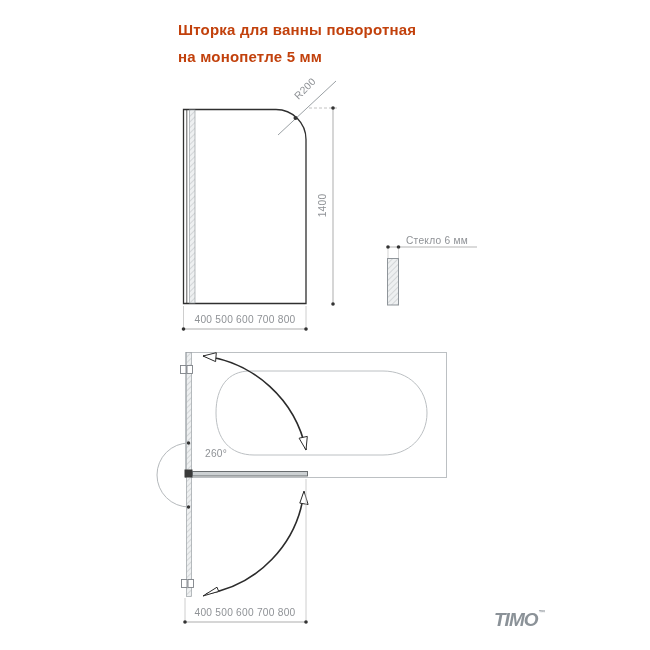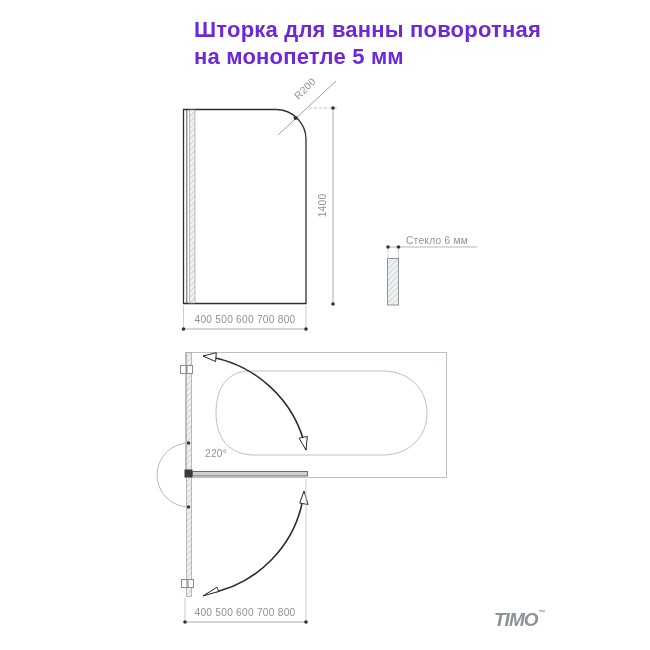--- a/index.html
+++ b/index.html
@@ -1,22 +1,22 @@
 <!DOCTYPE html>
 <html><head>
 <meta charset="utf-8">
 <style>
   html,body{margin:0;padding:0;background:#ffffff;}
   .stage{
     position:relative;width:650px;height:650px;background:#ffffff;overflow:hidden;
     font-family:"Liberation Sans","DejaVu Sans",sans-serif;
   }
   .title{
-    position:absolute;left:194px;top:16px;
-    font-size:22px;line-height:27px;font-weight:600;color:#6d28d9;
+    position:absolute;left:178px;top:16px;
+    font-size:15px;line-height:27px;font-weight:600;color:#c2410c;
     letter-spacing:.2px;
   }
   svg{position:absolute;left:0;top:0;}
   .dim-label{
     position:absolute;color:#8f9296;font-size:10.2px;letter-spacing:.25px;
     white-space:nowrap;
   }
   .dim-center{text-align:center;}
   .rot-90{transform:rotate(-90deg);transform-origin:center center;}
   .rot-45{transform:rotate(-45deg);transform-origin:center center;}
@@ -118,19 +118,19 @@
   </svg>
 
   <div class="dim-label rot-45" style="left:285px;top:83px;width:40px;text-align:center;">R200</div>
 
   <div class="dim-label rot-90 dim-center" style="left:302px;top:200px;width:40px;">1400</div>
 
   <div class="dim-label dim-center" style="left:184px;top:314px;width:122px;">400 500 600 700 800</div>
 
   <div class="dim-label" style="left:406px;top:235px;">Стекло 6 мм</div>
 
-  <div class="dim-label" style="left:205px;top:448px;">220°</div>
+  <div class="dim-label" style="left:205px;top:448px;">260°</div>
 
   <div class="dim-label dim-center" style="left:184px;top:607px;width:122px;">400 500 600 700 800</div>
 
   <div class="logo"><span>TIMO</span><span class="tm">™</span></div>
 
 </div>
 
 </body></html>

